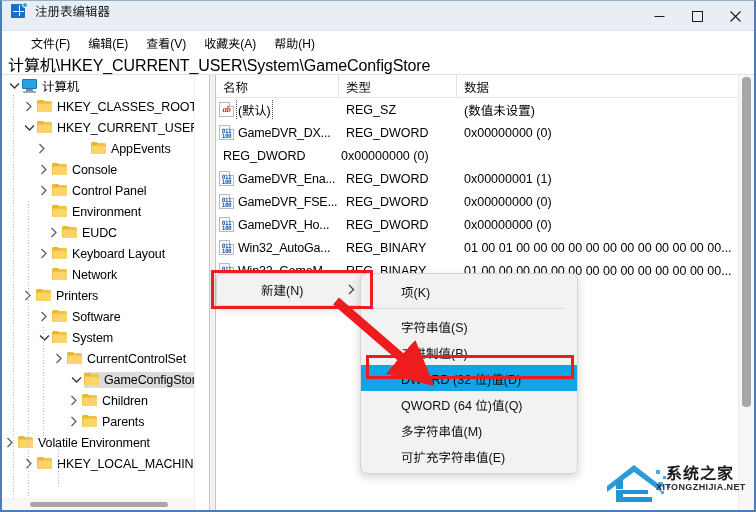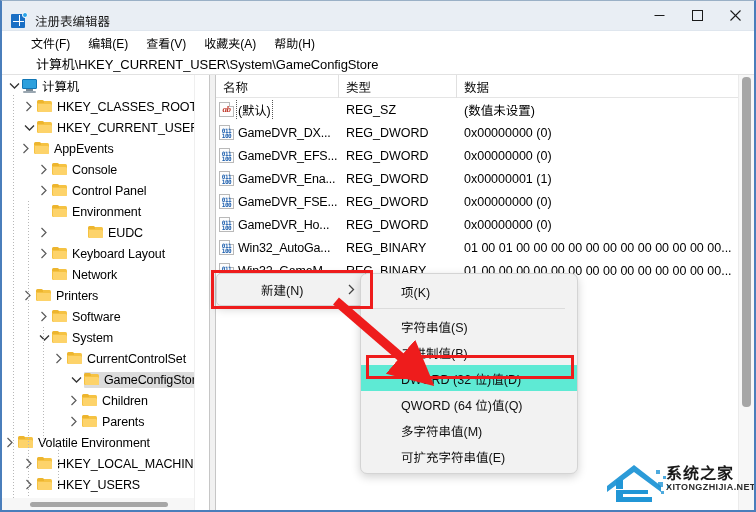--- a/index.html
+++ b/index.html
@@ -31,21 +31,21 @@
 
   
   .titlebar {
     position: absolute;
     left: 0; top: 0;
     width: 100%;
     height: 30px;
     background: #e9eef4;
     border-bottom: 1px solid #dfe6ee;
     display: flex;
-    align-items: flex-end;
+    align-items: flex-start;
     box-sizing: border-box;
   }
   .title-left {
     display: flex;
     align-items: center;
     padding-left: 9px;
     gap: 8px;
     flex: 1 1 auto;
     min-width: 0;
   }
@@ -127,25 +127,24 @@
     width: 100%;
     height: 22px;
     background: #ffffff;
     border-bottom: 1px solid #e2e2e2;
     display: flex;
     align-items: center;
     box-sizing: border-box;
   }
   .address-text {
     padding-left: 6px;
-    font-size: 13px;
+    font-size: 16px;
     color: #000000;
     white-space: nowrap;
     letter-spacing: -0.1px;
-    margin-left: 28px;
   }
 
   
   .panes {
     position: absolute;
     left: 0; top: 74px;
     right: 0; bottom: 0;
     display: flex;
   }
   .tree-pane {
@@ -373,21 +372,21 @@
   }
   .ctx-item {
     display: flex;
     align-items: center;
     height: 26px;
     padding: 0 14px 0 40px;
     white-space: nowrap;
     color: #0f0f0f;
     cursor: default;
   }
-  .ctx-item.highlight { background: #5eead4; }
+  .ctx-item.highlight { background: #0ea5e9; }
   .ctx-sep {
     height: 1px;
     background: #dcdcdc;
     margin: 4px 12px;
   }
   .ctx-arrow {
     margin-left: auto;
     padding-left: 18px;
     color: #444444;
     display: flex;
@@ -490,21 +489,21 @@
     left: 64px;
     top: 4px;
     color: #1a1a1a;
     font-size: 16px;
     font-weight: bold;
     letter-spacing: 1px;
     text-shadow: 0 1px 0 rgba(255,255,255,0.6);
   }
   .wm-sub {
     position: absolute;
-    left: 64px;
+    left: 54px;
     top: 26px;
     color: #2b2b2b;
     font-size: 9px;
     font-weight: bold;
     letter-spacing: 0.4px;
   }
 </style>
 </head>
 <body>
 
@@ -592,21 +591,21 @@
             </span>
             <span class="sel">
               <span class="folder">
                 <span class="back"></span>
                 <span class="tab"></span>
                 <span class="front"></span>
               </span>
               <span class="label">HKEY_CURRENT_USER</span>
             </span>
           </div>
-          <div class="tree-row" style="padding-left: 16px;">
+          <div class="tree-row" style="padding-left: 32px; gap: 41px;">
             <span class="twisty">
               <svg width="8" height="11" viewBox="0 0 8 11">
                 <polyline points="1.5,1 6,5.5 1.5,10" fill="none" stroke="#5a5a5a" stroke-width="1.2"></polyline>
               </svg>
             </span>
             <span class="sel">
               <span class="folder">
                 <span class="back"></span>
                 <span class="tab"></span>
                 <span class="front"></span>
@@ -648,21 +647,21 @@
             <span class="twisty"></span>
             <span class="sel">
               <span class="folder">
                 <span class="back"></span>
                 <span class="tab"></span>
                 <span class="front"></span>
               </span>
               <span class="label">Environment</span>
             </span>
           </div>
-          <div class="tree-row" style="padding-left: 34px; gap: 36px;">
+          <div class="tree-row" style="padding-left: 44px;">
             <span class="twisty">
               <svg width="8" height="11" viewBox="0 0 8 11">
                 <polyline points="1.5,1 6,5.5 1.5,10" fill="none" stroke="#5a5a5a" stroke-width="1.2"></polyline>
               </svg>
             </span>
             <span class="sel">
               <span class="folder">
                 <span class="back"></span>
                 <span class="tab"></span>
                 <span class="front"></span>
@@ -822,35 +821,20 @@
                 <polyline points="1.5,1 6,5.5 1.5,10" fill="none" stroke="#5a5a5a" stroke-width="1.2"></polyline>
               </svg>
             </span>
             <span class="sel">
               <span class="folder">
                 <span class="back"></span>
                 <span class="tab"></span>
                 <span class="front"></span>
               </span>
               <span class="label">HKEY_LOCAL_MACHINE</span>
-            </span>
-          </div>
-          <div class="tree-row" style="padding-left: 19px;">
-            <span class="twisty">
-              <svg width="8" height="11" viewBox="0 0 8 11">
-                <polyline points="1.5,1 6,5.5 1.5,10" fill="none" stroke="#5a5a5a" stroke-width="1.2"></polyline>
-              </svg>
-            </span>
-            <span class="sel">
-              <span class="folder">
-                <span class="back"></span>
-                <span class="tab"></span>
-                <span class="front"></span>
-              </span>
-              <span class="label">HKEY_USERS</span>
             </span>
           </div>
           <div class="tree-row" style="padding-left: 19px;">
             <span class="sel"></span>
           </div>
           <div class="guide" style="left: 11px; top: 20px; height: 470px; bottom: auto;"></div>
           <div class="guide" style="left: 26px; top: 126px; height: 360px; bottom: auto;"></div>
           <div class="guide" style="left: 41px; top: 252px; height: 120px; bottom: auto;"></div>
           <div class="guide" style="left: 56px; top: 372px; height: 40px; bottom: auto;"></div>
         </div>
@@ -888,30 +872,20 @@
                   <span>011</span>
                   <span>100</span>
                 </span>
               </span>
               <span class="txt">GameDVR_DX...</span>
             </div>
             <div class="lr-type">REG_DWORD</div>
             <div class="lr-data">0x00000000 (0)</div>
           </div>
           <div class="list-row">
-            <div class="lr-name">
-              <span class="vicon dword">
-                <span class="corner"></span>
-                <span class="glyph">
-                  <span>011</span>
-                  <span>100</span>
-                </span>
-              </span>
-              <span class="txt">GameDVR_EFS...</span>
-            </div>
             <div class="lr-type">REG_DWORD</div>
             <div class="lr-data">0x00000000 (0)</div>
           </div>
           <div class="list-row">
             <div class="lr-name">
               <span class="vicon dword">
                 <span class="corner"></span>
                 <span class="glyph">
                   <span>011</span>
                   <span>100</span>

